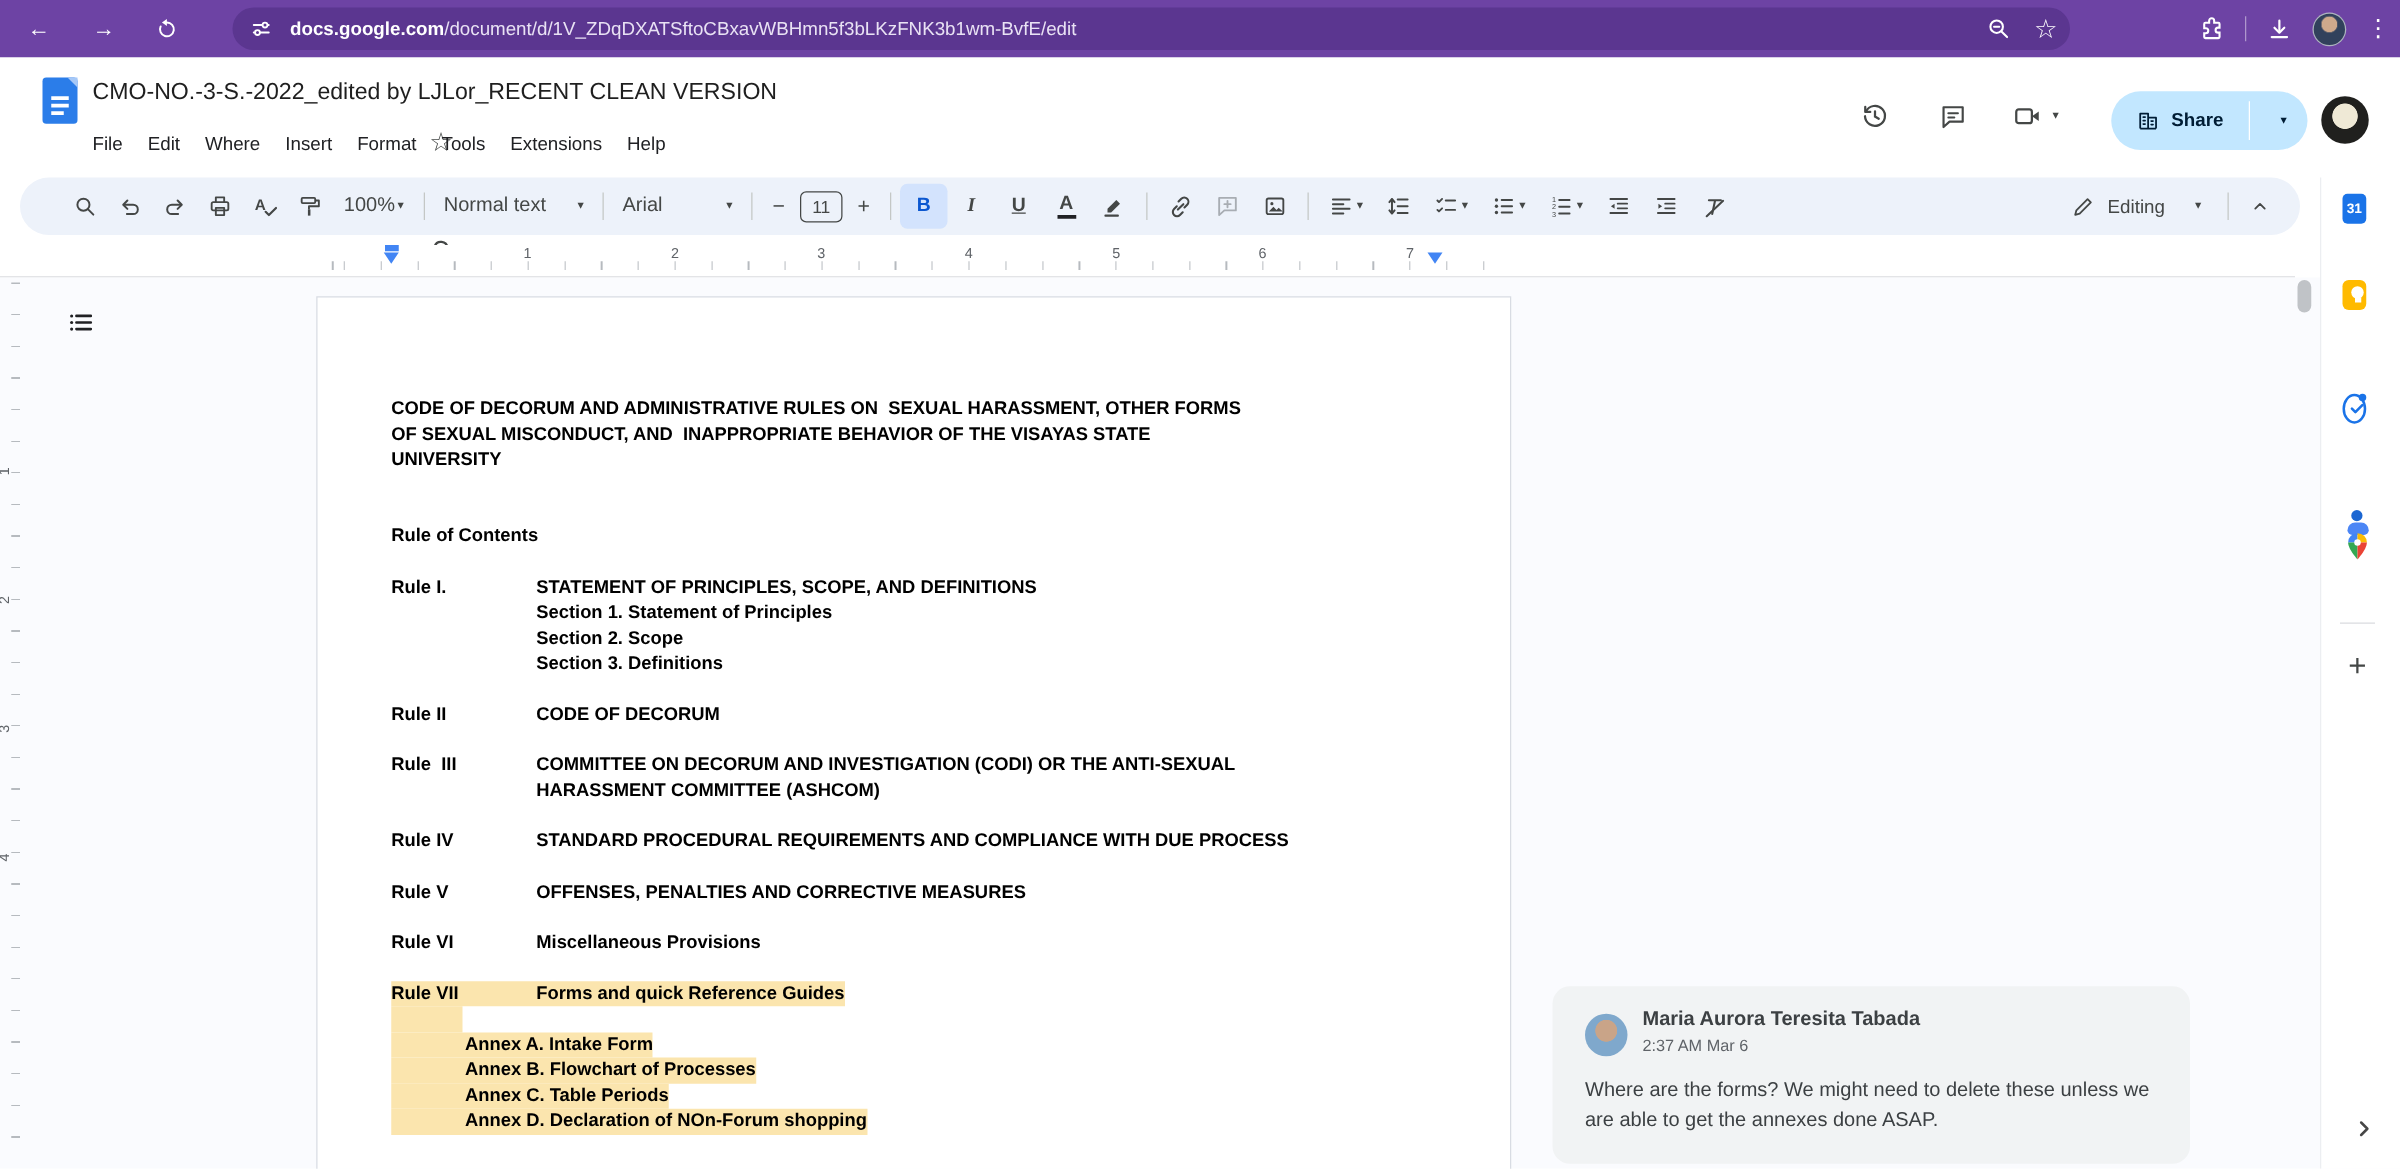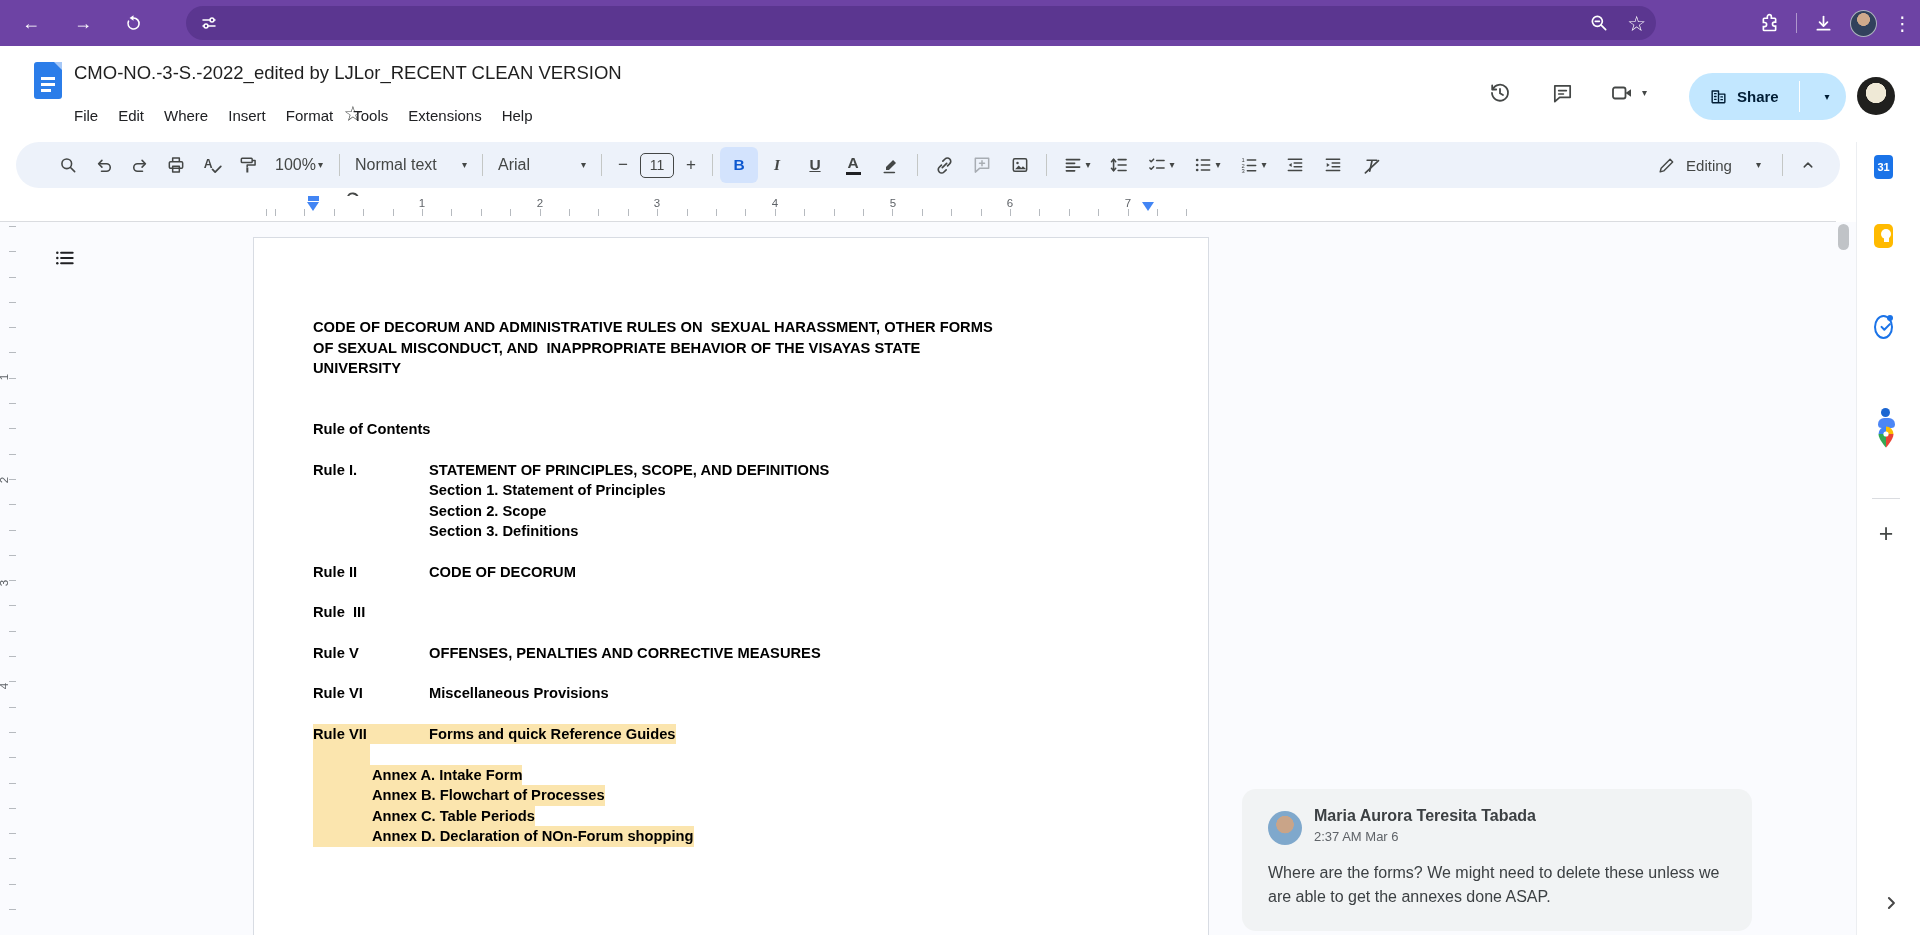--- a/index.html
+++ b/index.html
@@ -124,20 +124,21 @@
       </svg>
   </div>
   <div class="omnibox">
     <div class="site-chip">
       <svg width="18" height="18" viewBox="0 0 24 24">
           <path d="M4 8h9M19 8h1M4 16h1M11 16h9" stroke="#fff" stroke-width="2" stroke-linecap="round"></path>
           <circle cx="16" cy="8" r="2.6" fill="none" stroke="#fff" stroke-width="2"></circle>
           <circle cx="8" cy="16" r="2.6" fill="none" stroke="#fff" stroke-width="2"></circle>
         </svg>
     </div>
+    <div class="url"><span class="domain">docs.google.com</span><span class="path">/document/d/1V_ZDqDXATSftoCBxavWBHmn5f3bLKzFNK3b1wm-BvfE/edit</span></div>
     <div class="omni-right">
       <svg width="20" height="20" viewBox="0 0 24 24">
           <circle cx="10" cy="10" r="6" fill="none" stroke="#fff" stroke-width="2"></circle>
           <path d="M14.6 14.6L20 20M7.5 10h5" stroke="#fff" stroke-width="2" stroke-linecap="round"></path>
         </svg>
       <span class="glyph" style="font-size:21px;color:#fff">☆</span>
     </div>
   </div>
   <div class="chrome-right">
     <svg width="21" height="21" viewBox="0 0 24 24">
@@ -485,22 +486,28 @@
         <div>Section 3. Definitions</div>
       </div>
 
       <div class="doc-row gap20">
         <span class="rule-label">Rule II</span>
         <span class="rule-title">CODE OF DECORUM</span>
       </div>
 
       <div class="doc-row gap20">
         <span class="rule-label">Rule  III</span>
-      </div>
-
+        <span class="rule-title">COMMITTEE ON DECORUM AND INVESTIGATION (CODI) OR THE ANTI-SEXUAL
+HARASSMENT COMMITTEE (ASHCOM)</span>
+      </div>
+
+      <div class="doc-row gap20">
+        <span class="rule-label">Rule IV</span>
+        <span class="rule-title">STANDARD PROCEDURAL REQUIREMENTS AND COMPLIANCE WITH DUE PROCESS</span>
+      </div>
 
       <div class="doc-row gap20">
         <span class="rule-label">Rule V</span>
         <span class="rule-title">OFFENSES, PENALTIES AND CORRECTIVE MEASURES</span>
       </div>
 
       <div class="doc-row gap20">
         <span class="rule-label">Rule VI</span>
         <span class="rule-title">Miscellaneous Provisions</span>
       </div>

